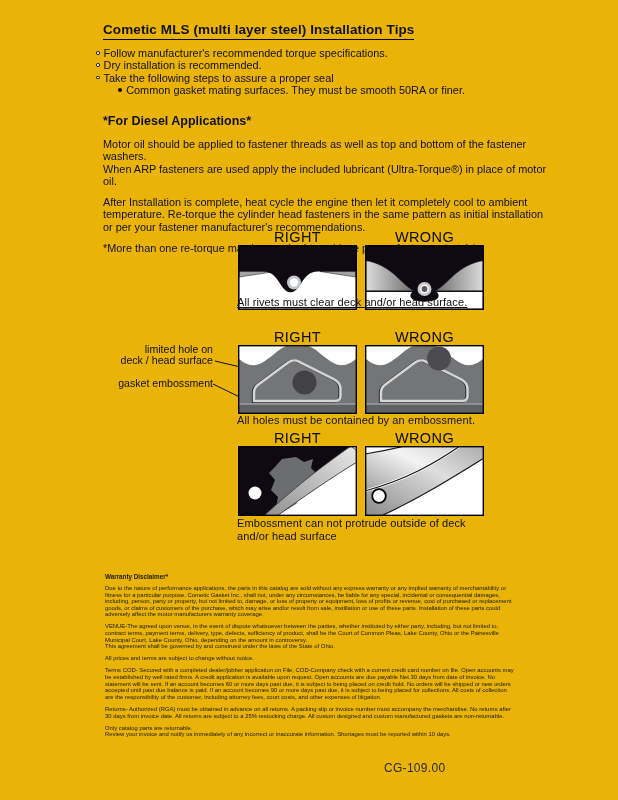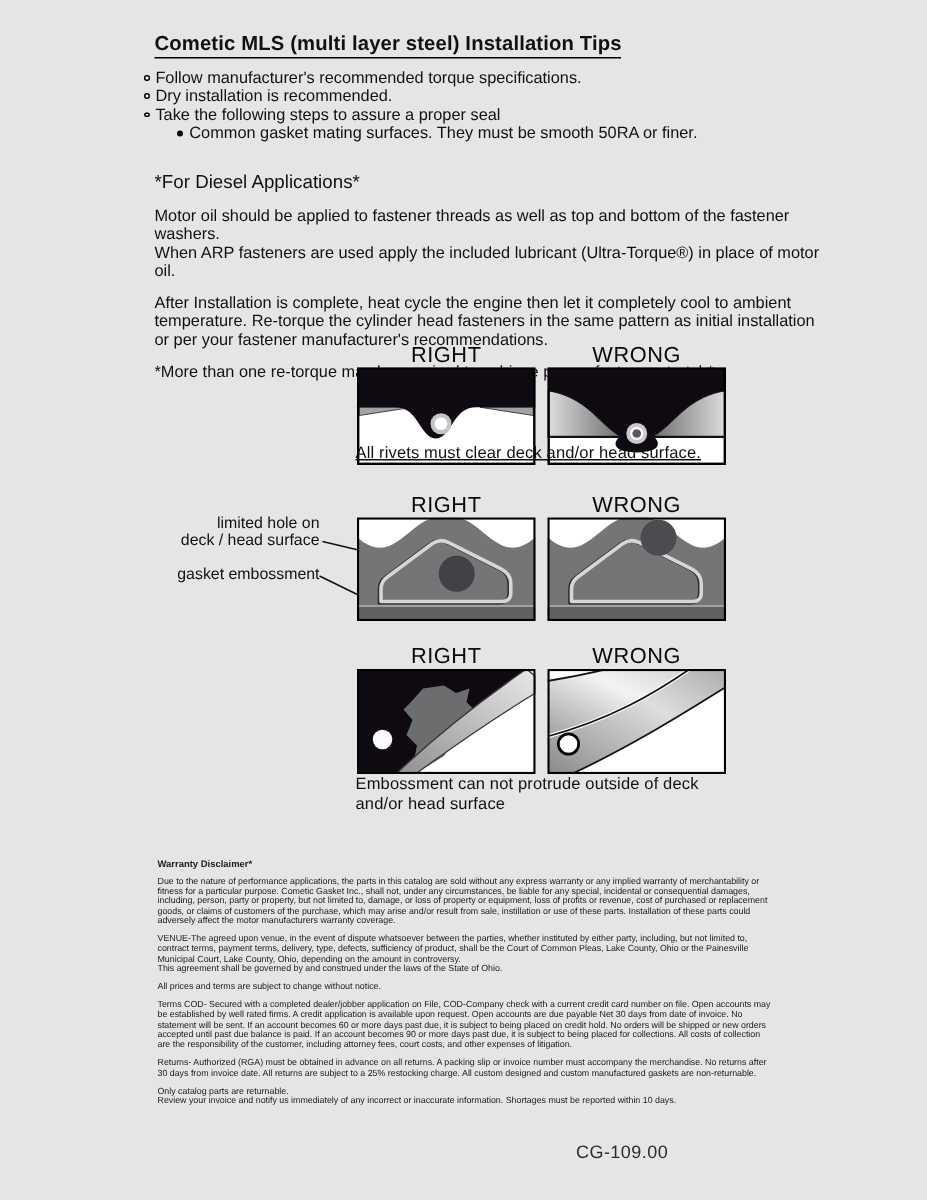--- a/index.html
+++ b/index.html
@@ -1,31 +1,31 @@
 <!DOCTYPE html>
 <html><head>
 <meta charset="utf-8">
 <style>
   * { margin:0; padding:0; box-sizing:border-box; }
   html,body { background:#ffffff; }
   body { font-family:"Liberation Sans","DejaVu Sans",sans-serif; color:#111; }
-  .page { position:relative; width:618px; height:800px; background:#e5e5e5; overflow:hidden; }
+  .page { position:relative; width:618px; height:800px; background:#eab308; overflow:hidden; }
 
   
   .intro { position:absolute; left:96px; top:20px; width:450px; }
   .doc-title { display:inline-block; margin-left:7px; font-size:13.5px; font-weight:bold;
                letter-spacing:.1px; border-bottom:1.6px solid #000; padding-bottom:2px; margin-bottom:7px; }
   .b-row { display:flex; align-items:flex-start; line-height:12.4px; font-size:10.9px; }
   .b-mark { flex:0 0 auto; width:3.6px; height:3.6px; border:1px solid #000; border-radius:50%;
             margin:4px 4px 0 0; background:#fff; }
   .sb-row { display:flex; align-items:flex-start; line-height:12.4px; font-size:10.9px; margin-left:22px; }
   .sb-mark { flex:0 0 auto; width:4.2px; height:4.2px; background:#000; border-radius:50%; margin:4px 4px 0 0; }
 
   .diesel { position:absolute; left:103px; top:114px; width:445px; }
-  .diesel h2 { font-size:12.5px; font-weight:normal; margin-bottom:10px; }
+  .diesel h2 { font-size:12.5px; font-weight:bold; margin-bottom:10px; }
   .diesel p { font-size:10.9px; line-height:12.3px; margin-bottom:9px; white-space:pre-line; }
 
   
   .dg-label { position:absolute; width:119px; text-align:center; font-size:14.5px; letter-spacing:.4px; color:#0a0a0a; }
   .dg-box { position:absolute; width:119px; }
   .dg-box svg { display:block; width:119px; }
   .dg-caption { position:absolute; font-size:11px; letter-spacing:.1px; white-space:pre-line; line-height:12.5px; }
 
   .ann { position:absolute; left:100px; width:113px; text-align:right; font-size:10.6px; line-height:10.8px; white-space:pre-line; }
   .leaders { position:absolute; left:210px; top:355px; }
@@ -146,20 +146,21 @@
       <path d="M0,13 C7,19.5 15,22.5 23.5,18 C32,13.5 39,5.5 46,2 C50,0.5 52,0 56,0 H63 C67,0 69,0.5 73,2 C80,5.5 87,13.5 95.5,18 C104,22.5 112,19.5 119,13 V69 H0 Z" fill="#747577"></path>
       <path d="M0,59.5 H119 V69 H0 Z" fill="#606163"></path>
       <path d="M0,59 H119" stroke="#aeb0b2" stroke-width="1"></path>
       <path d="M14.8,57 L14.8,47.5 C14.8,44 16.1,41.8 18.8,39.8 L48.8,17.5 C52,15.2 56,14.8 59.6,16.6 L94.8,34.2 C99.3,36.5 101.3,39.5 101.3,44 V50.5 C101.3,54 99,57 95.6,57 Z" fill="none" stroke="#2c2c2e" stroke-width="2" stroke-linejoin="round"></path>
       <path d="M16,56 L16,47.5 C16,44 17.3,41.8 20,39.8 L50,17.5 C53.2,15.2 57.2,14.8 60.8,16.6 L96,34.2 C100.5,36.5 102.5,39.5 102.5,44 V50.5 C102.5,54 100.2,56 96.8,56 Z" fill="none" stroke="#d6d6d6" stroke-width="2.4" stroke-linejoin="round"></path>
       <circle cx="74" cy="13.5" r="12" fill="#4c4c50"></circle>
       <rect x="0" y="0" width="119" height="69" fill="none" stroke="#000" stroke-width="2.8"></rect>
     </svg>
   </div>
 
+  <div class="dg-caption" style="left:237px; top:414px;">All holes must be contained by an embossment.</div>
 
   <div class="dg-label" style="left:238px; top:430px;">RIGHT</div>
   <div class="dg-label" style="left:365px; top:430px;">WRONG</div>
 
   <div class="dg-box" style="left:238px; top:446px;">
     <svg viewBox="0 0 119 70" width="119" height="70">
       <defs>
         <linearGradient id="gb3" x1="0" y1="1" x2="1" y2="0">
           <stop offset="0" stop-color="#8f8f8f"></stop>
             <stop offset="1" stop-color="#e9e9e9"></stop>

